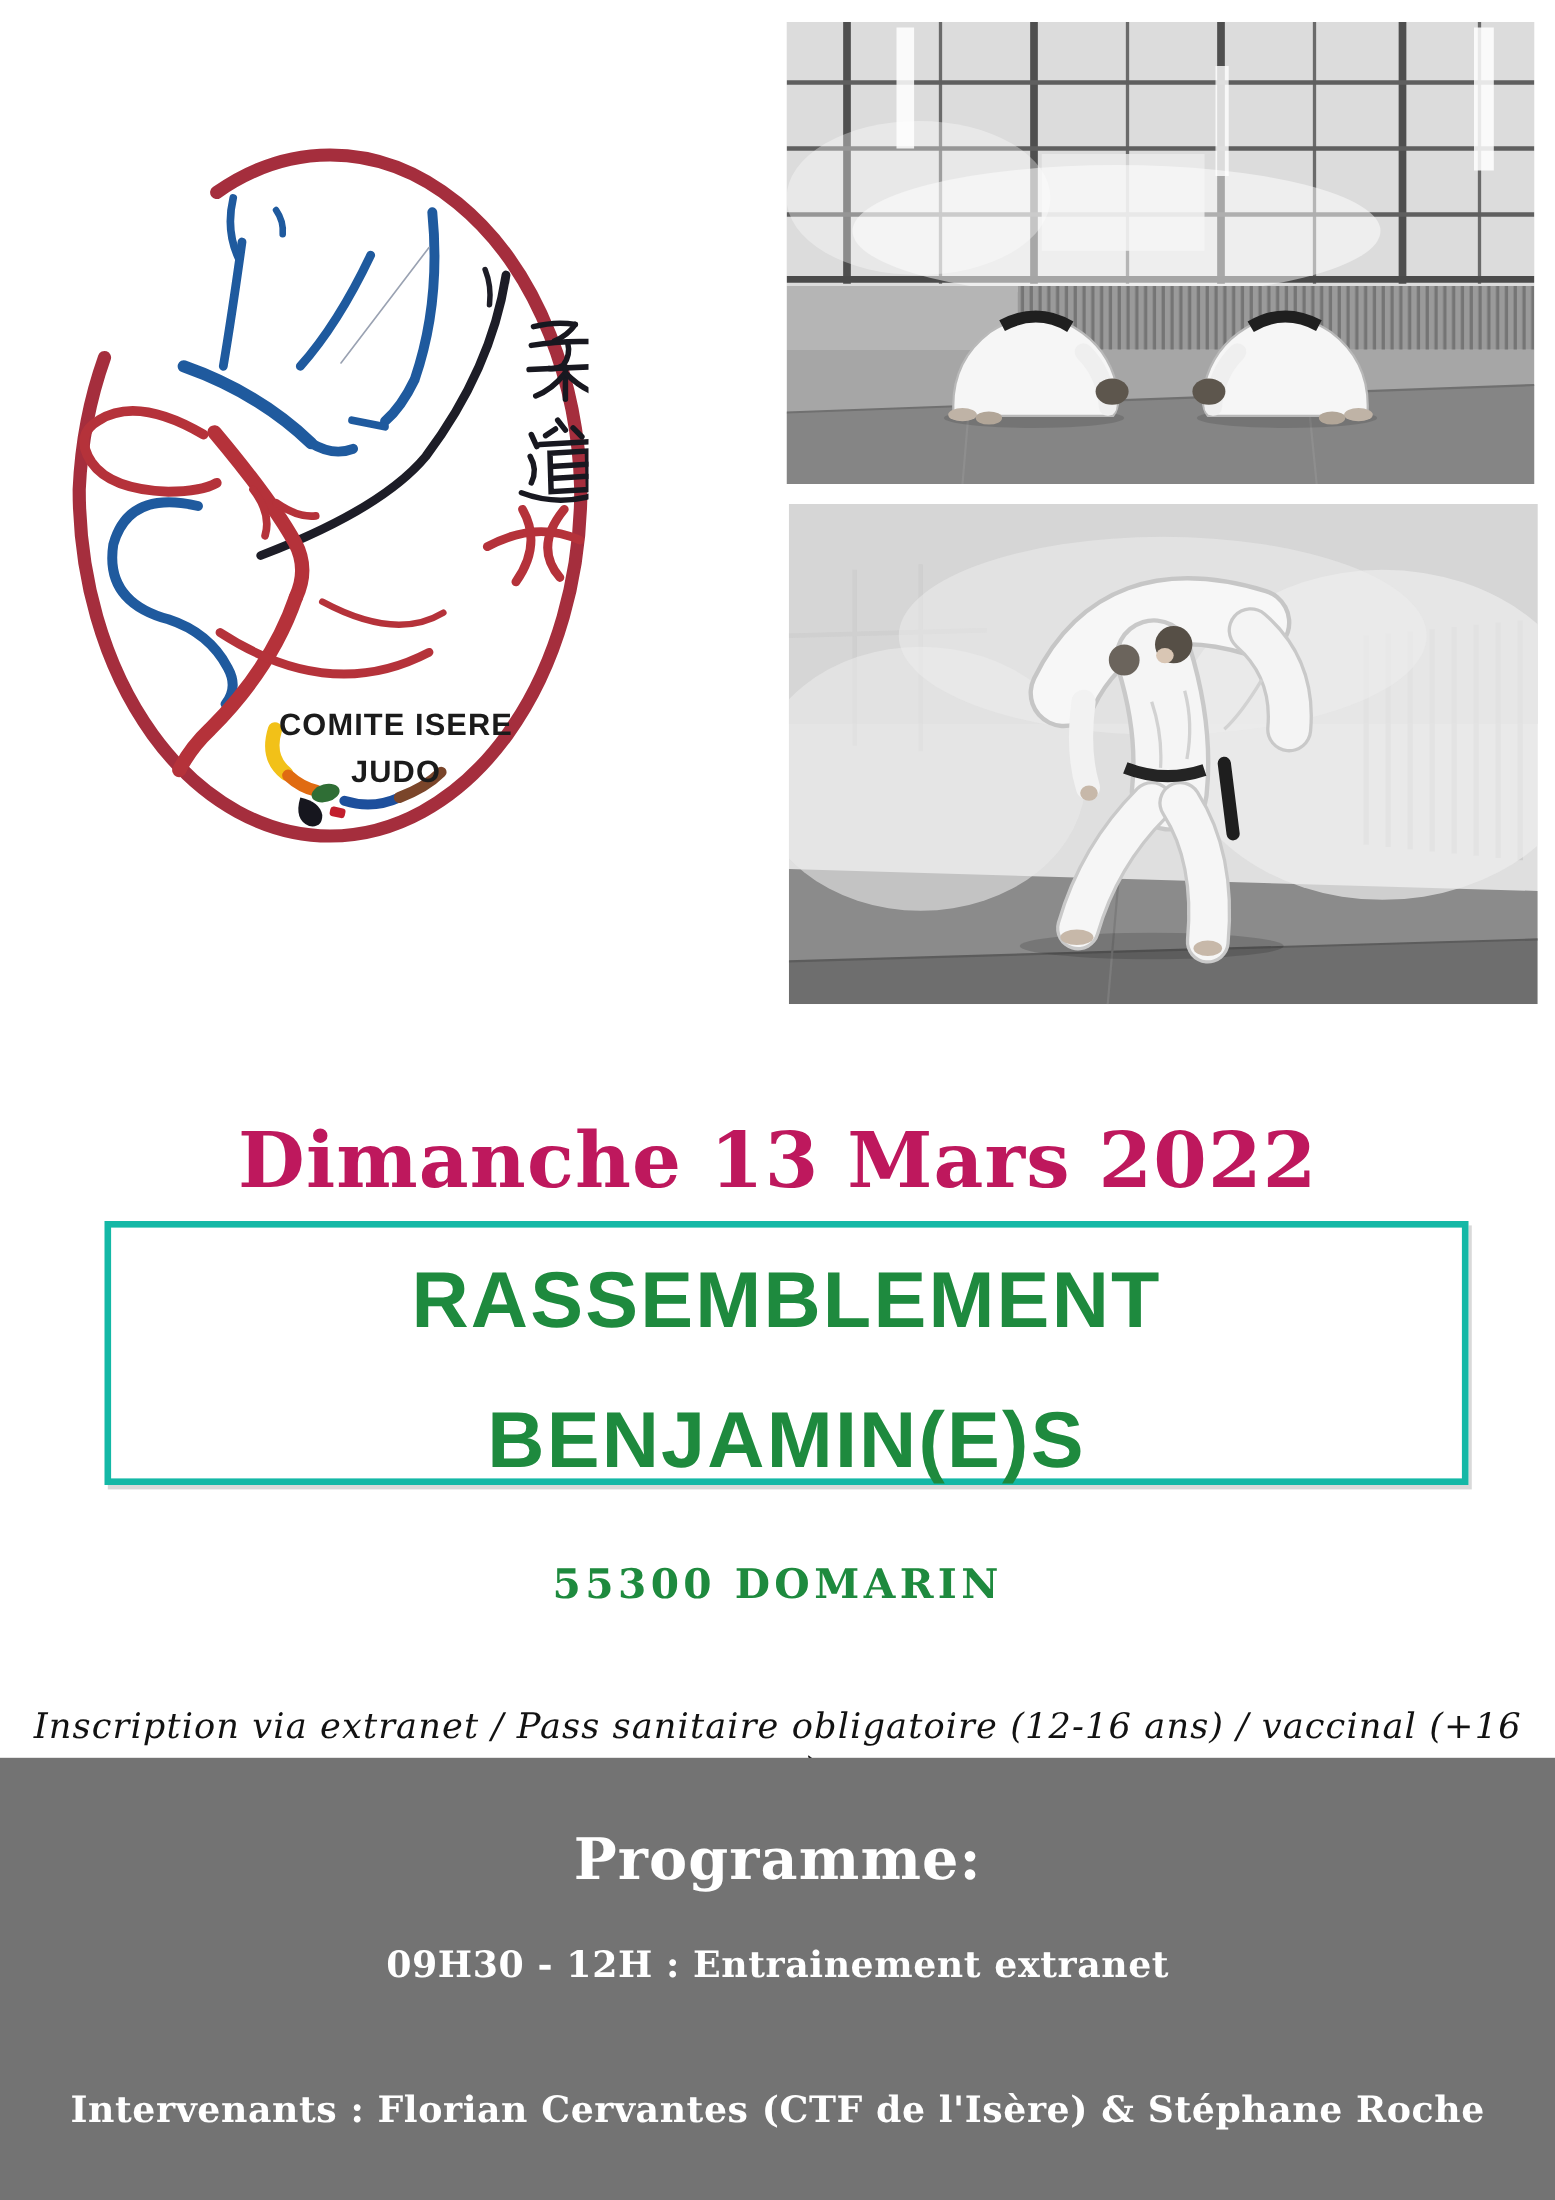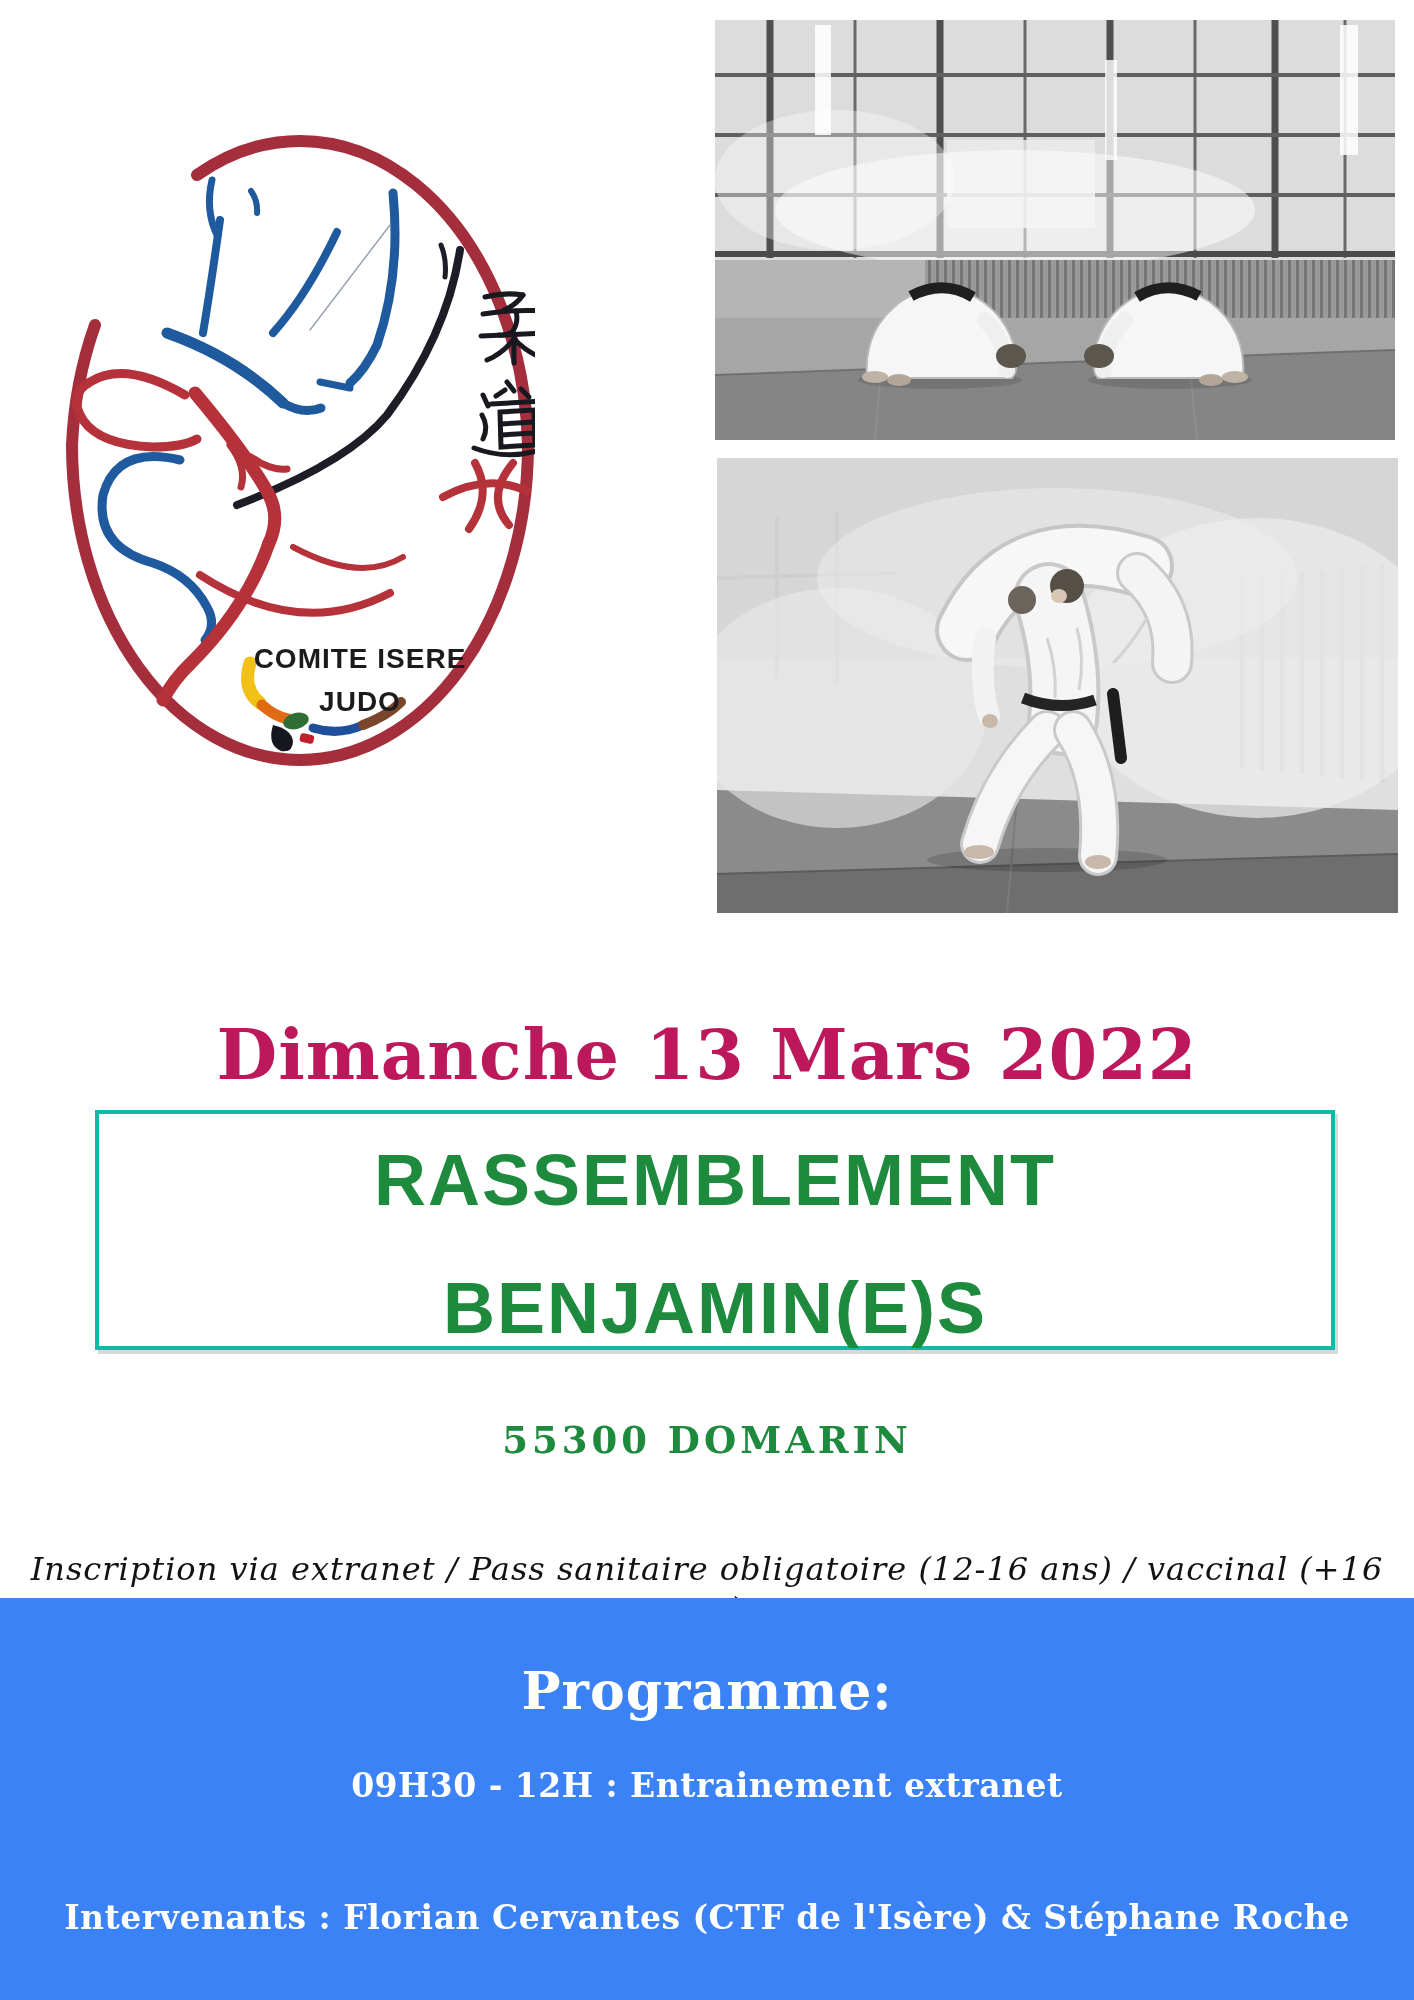--- a/index.html
+++ b/index.html
@@ -23,21 +23,21 @@
   .photo1 { left:715px; top:20px;  width:680px; height:420px; }
   .photo2 { left:717px; top:458px; width:681px; height:455px; }
   
   .date {
     position:absolute; left:0; top:972px; width:100%;
     text-align:center; font-size:70px; line-height:72px;
     font-weight:600; color:#be185d; letter-spacing:1px;
   }
   .title-box {
     position:absolute; left:95px; top:1110px; width:1240px; height:240px;
-    box-sizing:border-box; border:4px solid #14b8a6; background:#ffffff;
+    box-sizing:border-box; border:6px solid #14b8a6; background:#ffffff;
     box-shadow:3px 4px 0 rgba(0,0,0,0.15);
   }
   .title-line {
     text-align:center; font-family:"Liberation Sans", sans-serif;
     font-weight:800; font-size:72px; line-height:1;
     color:#1e8a3e; letter-spacing:2px;
   }
   .title-line.l1 { margin-top:30px; }
   .title-line.l2 { margin-top:56px; }
   .address {
@@ -46,21 +46,21 @@
     font-size:37px; line-height:49px; letter-spacing:4px;
   }
   .note {
     position:absolute; left:0; top:1549px; width:100%;
     text-align:center; font-style:italic; font-size:32px; line-height:40px;
     color:#121212; letter-spacing:1px;
   }
   
   .banner {
     position:absolute; left:0; top:1598px; width:100%; height:402px;
-    background:#3b82f6; color:#ffffff;
+    background:#737373; color:#ffffff;
   }
   .prog-head {
     position:absolute; top:62px; width:100%; text-align:center;
     font-size:52px; font-weight:bold; letter-spacing:1px;
   }
   .prog-schedule {
     position:absolute; top:168px; width:100%; text-align:center;
     font-size:33px; font-weight:bold; letter-spacing:0.5px;
   }
   .prog-speakers {

